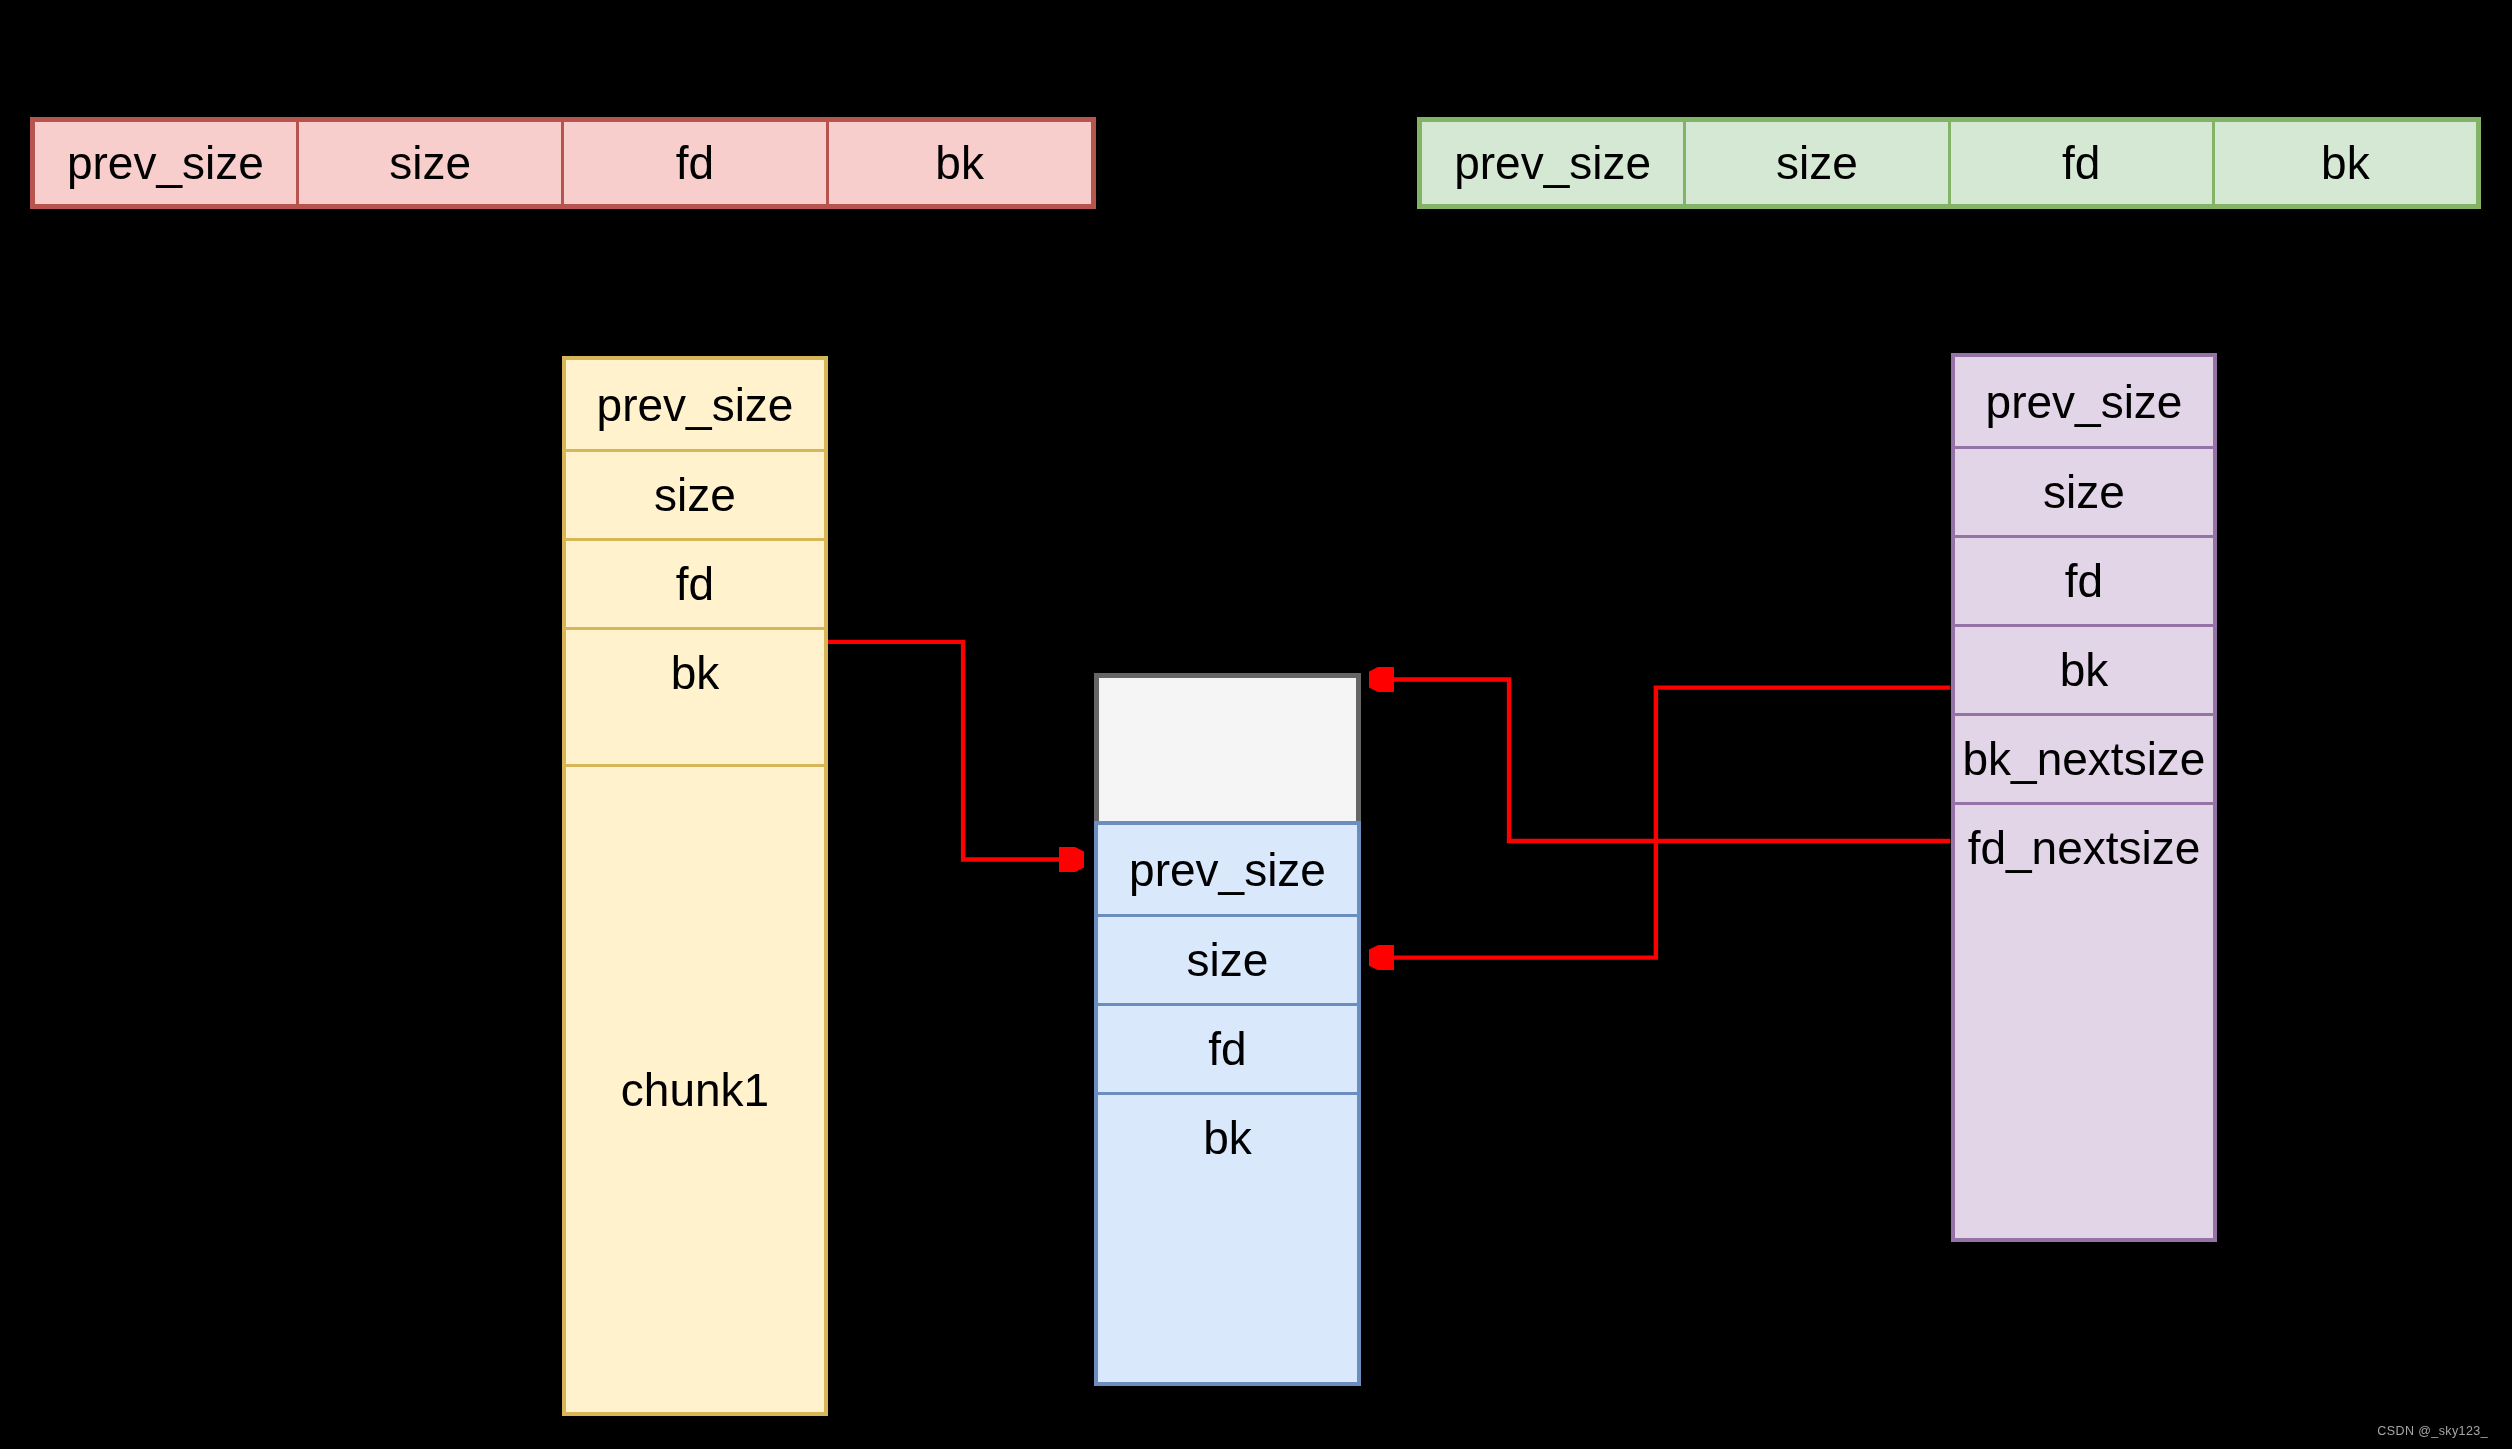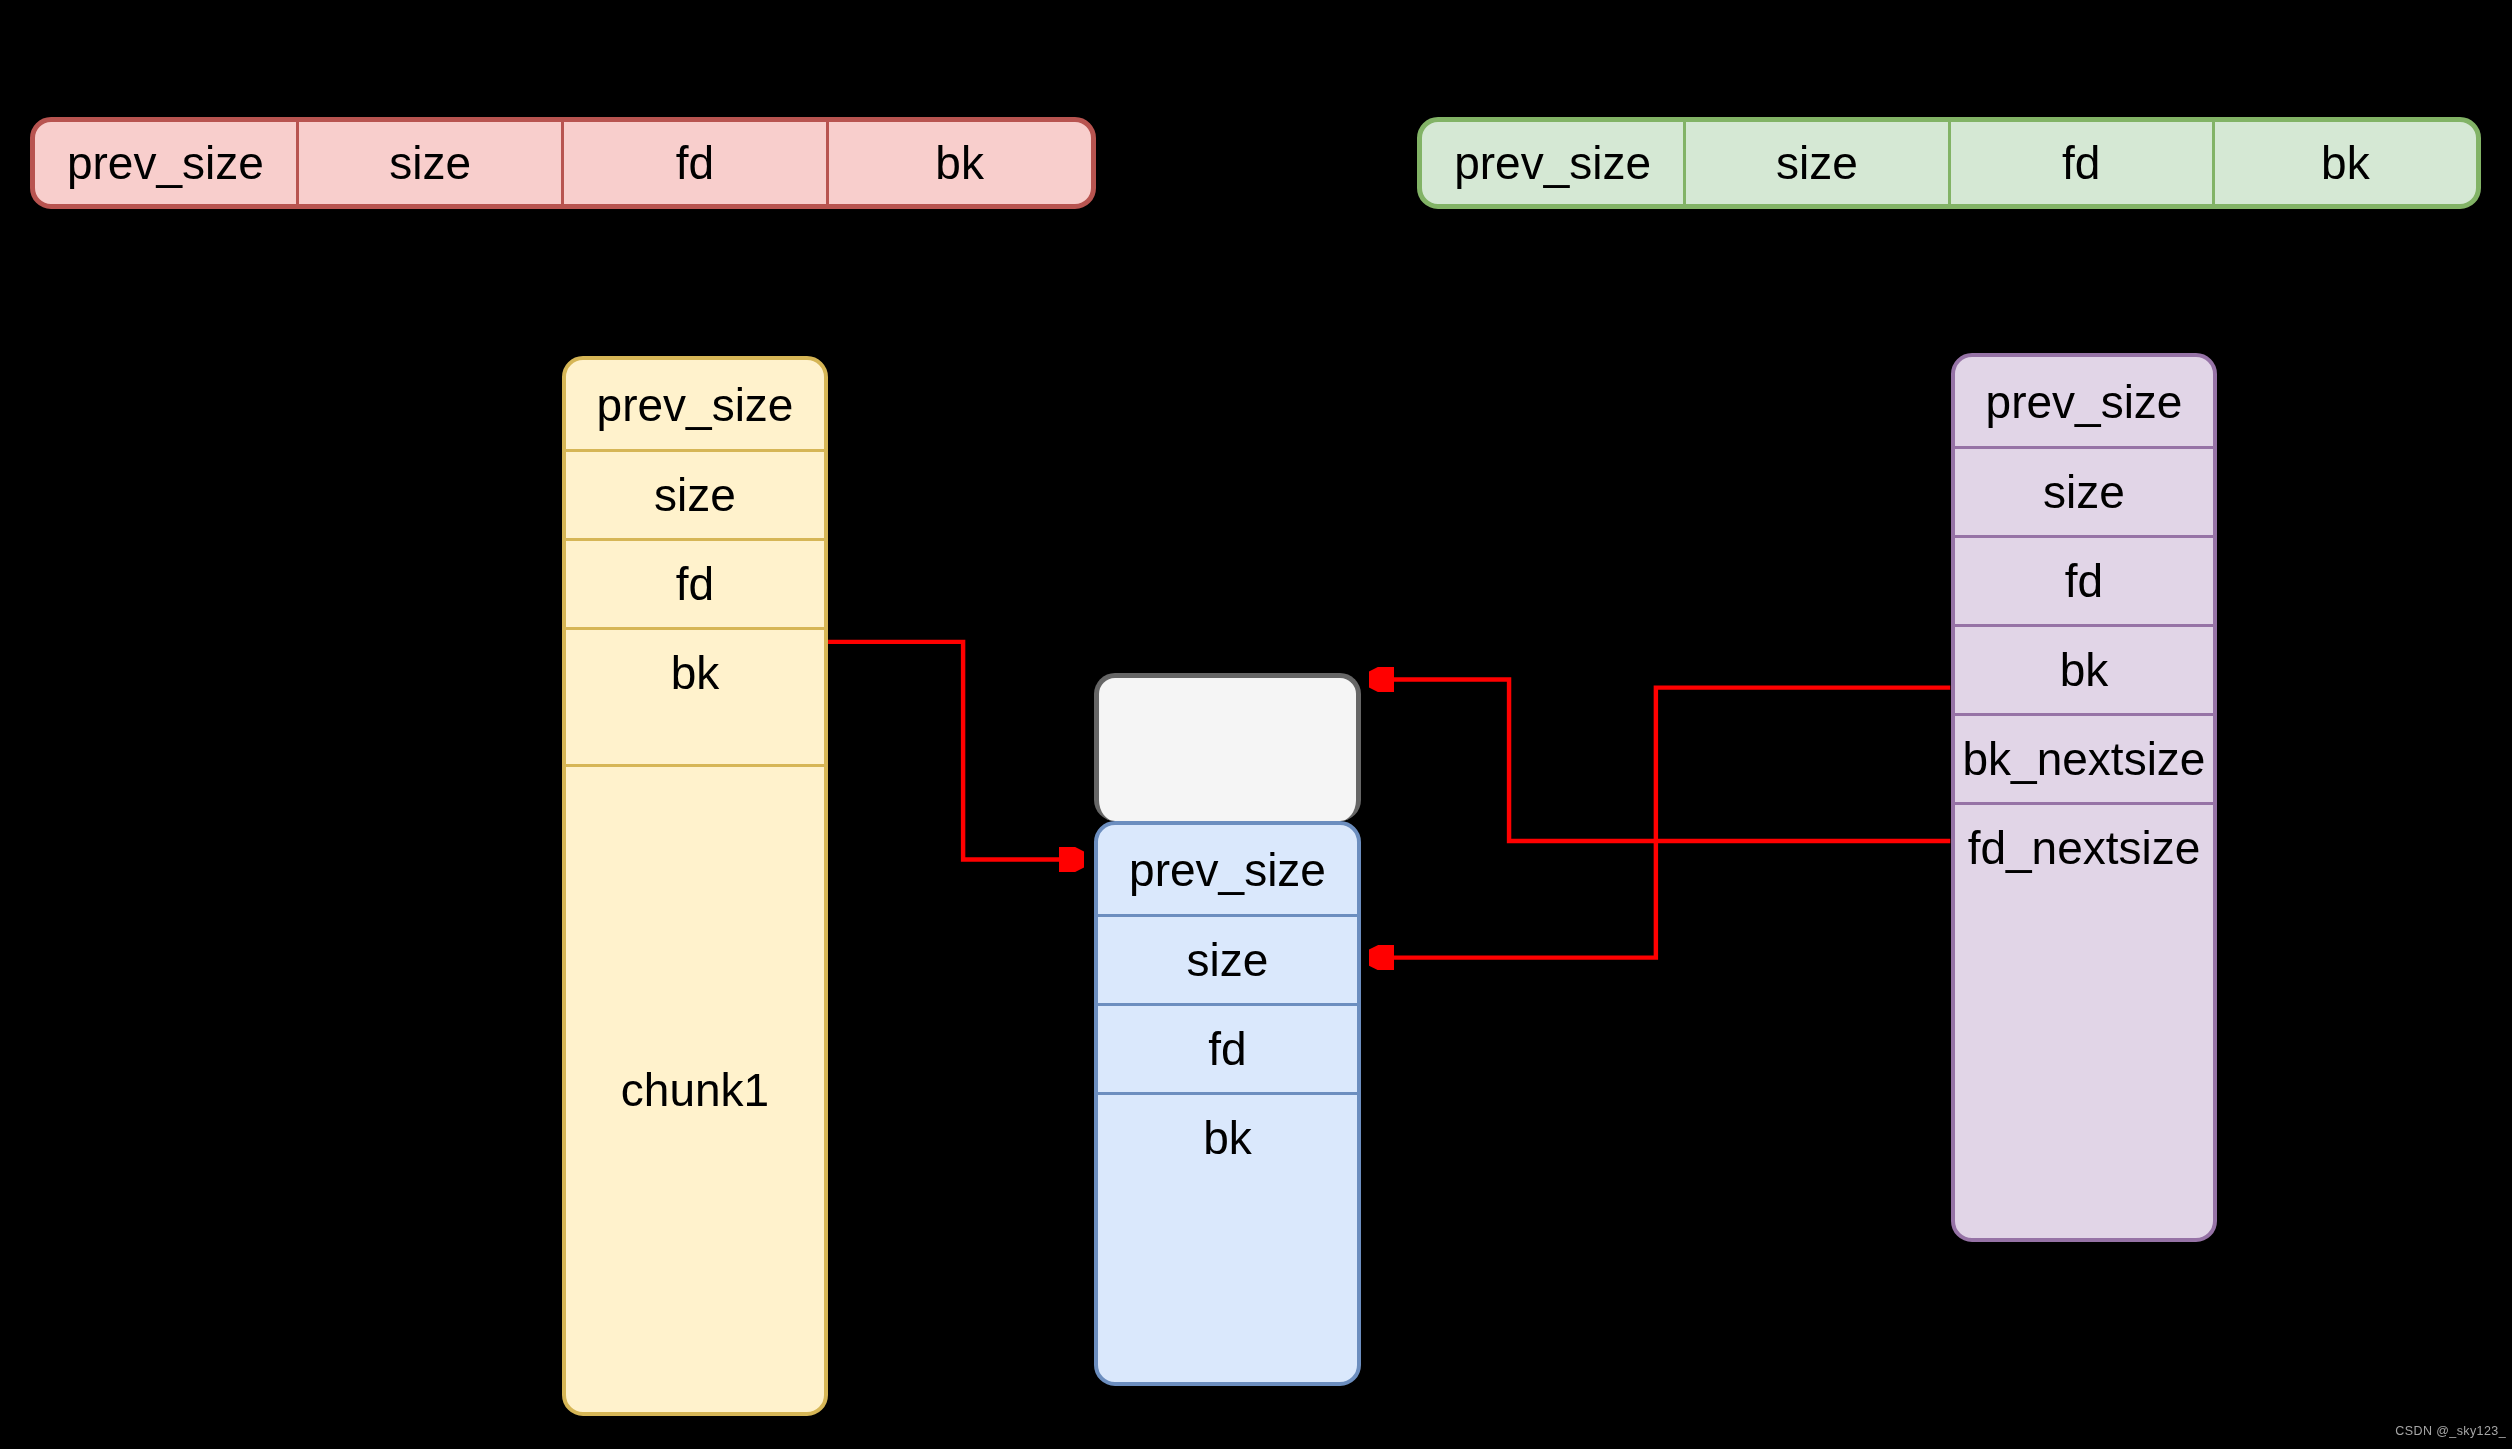--- a/index.html
+++ b/index.html
@@ -8,21 +8,21 @@
     background: #000000;
   }
   body {
     position: relative;
     width: 2512px;
     height: 1449px;
     overflow: hidden;
     font-family: "Liberation Sans", "DejaVu Sans", sans-serif;
     color: #000000;
   }
-  .abs { position: absolute; border-radius: 21px; }
+  .abs { position: absolute; }
 
   
   .hbar {
     display: flex;
     flex-direction: row;
     box-sizing: border-box;
     border: 5.2px solid;
   }
   .hbar .cell {
     flex: 1 1 0;
@@ -95,21 +95,21 @@
   svg.arrows path {
     fill: none;
     stroke: #ff0000;
     stroke-width: 6;
   }
 
   
   .watermark {
     position: absolute;
     top: 1424px;
-    right: 6px;
+    right: 24px;
     font-size: 12.5px;
     color: #a6a6a6;
     letter-spacing: 0.4px;
   }
 </style>
 </head>
 <body>
 
 <div class="abs hbar bar-red" style="left:29.5px; top:117px; width:1066px; height:92px;">
   <div class="cell">prev_size</div>

